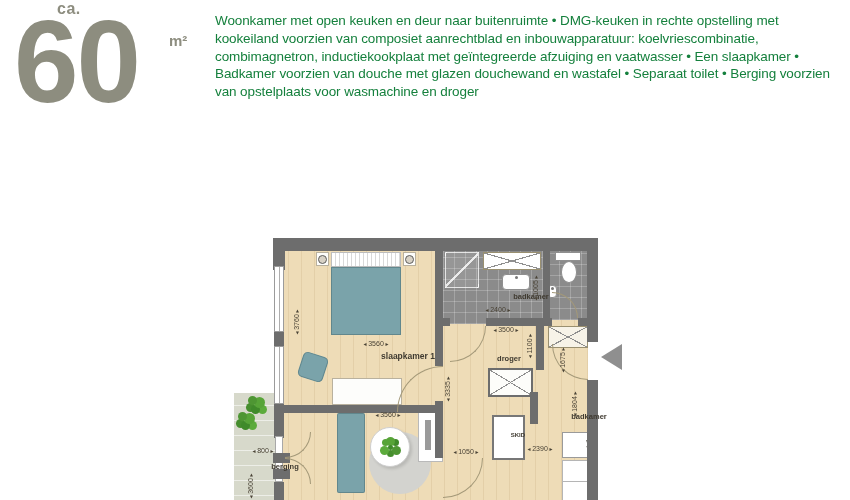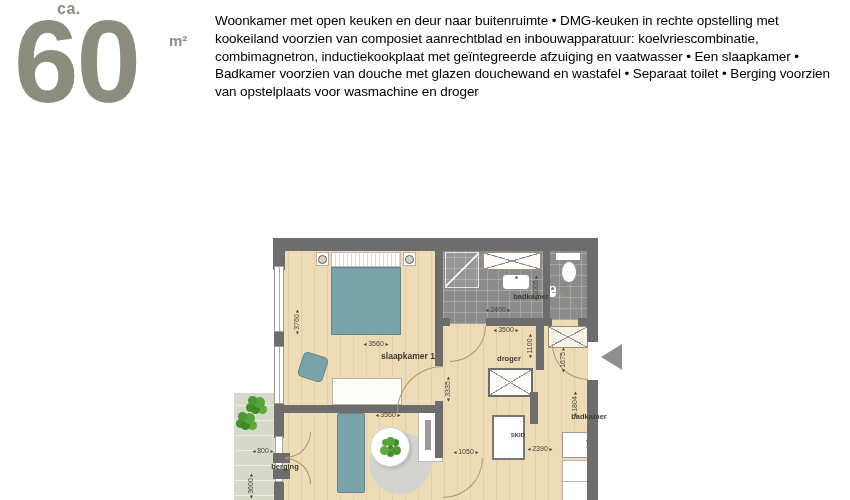--- a/index.html
+++ b/index.html
@@ -9,21 +9,21 @@
     background:#ffffff; font-family:"Liberation Sans", sans-serif;
   }
 
   
   .hero { position:absolute; left:14px; top:0; width:210px; height:140px; color:#8d8d7f; }
   .hero .prefix { position:absolute; left:43px; top:0; font-size:16px; font-weight:600; letter-spacing:.5px; }
   .hero .area   { position:absolute; left:0px; top:4px; font-size:116px; font-weight:600; line-height:1; letter-spacing:-2px; }
   .hero .unit   { position:absolute; left:155px; top:32px; font-size:15px; font-weight:600; }
   .desc {
     position:absolute; left:215px; top:12px; width:628px;
-    font-size:13.5px; line-height:17.8px; color:#000000; letter-spacing:-.1px;
+    font-size:13.5px; line-height:17.8px; color:#15803d; letter-spacing:-.1px;
   }
 
   
   .plan { position:absolute; left:230px; top:236px; width:400px; height:264px; }
 
   .floor-wood {
     position:absolute; background:#eedcb7;
     background-image:repeating-linear-gradient(90deg, rgba(162,128,77,.14) 0 1px, transparent 1px 13px);
   }
   .floor-tile {

